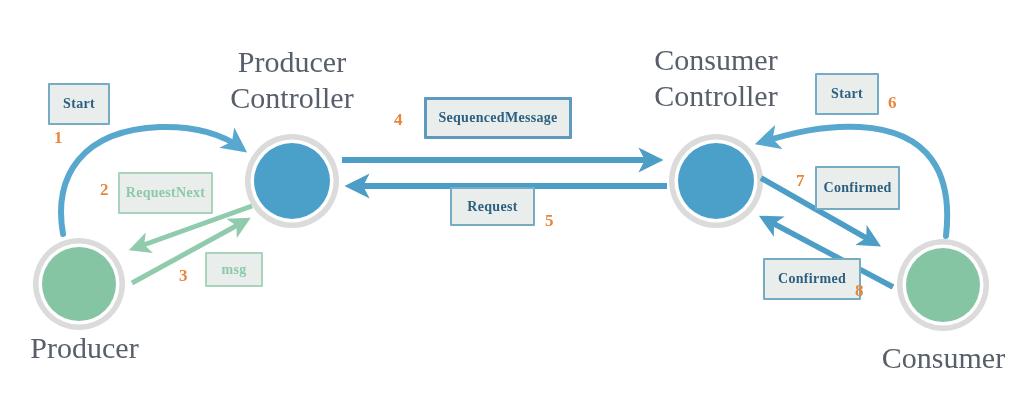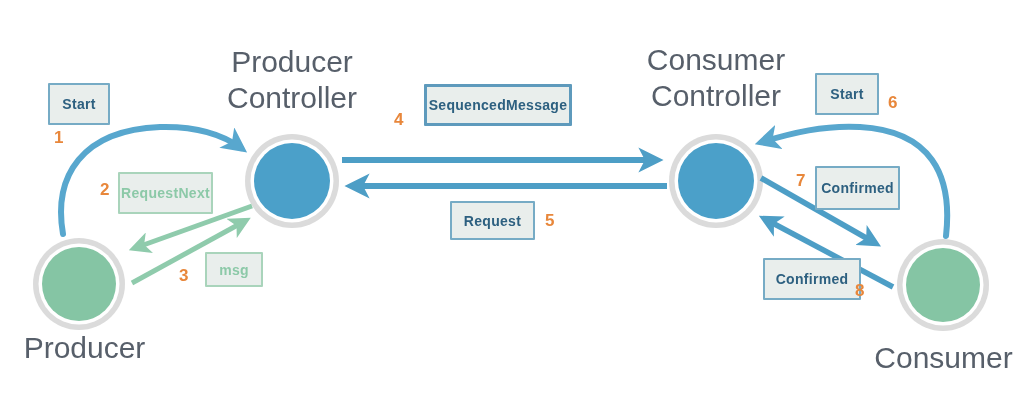--- a/index.html
+++ b/index.html
@@ -5,21 +5,21 @@
   :root{
     --blue-node:#4BA0C9; --green-node:#85C5A4; --ring-gray:#DBDBDB;
     --blue-arrow:#4D9EC6; --blue-curve:#58A7CE; --green-arrow:#8FCBAC;
     --box-fill:#E9EEEC; --box-border-blue:#76ABC5; --box-border-blue-dark:#5E9ABC;
     --box-text-blue:#2D6080; --box-border-green:#A9D4BB; --box-text-green:#8CC9A8;
     --step-orange:#E8873B; --title-gray:#575F6A;
   }
   html,body{margin:0;padding:0;background:#ffffff;}
   .stage{
     position:relative; width:1036px; height:405px; background:#ffffff;
-    font-family:Liberation Sans, sans-serif; overflow:hidden;
+    font-family:Liberation Serif, serif; overflow:hidden;
   }
   .stage svg{position:absolute; left:0; top:0;}
   .ring{fill:var(--ring-gray);}
   .gap{fill:#ffffff;}
   .node-blue{fill:var(--blue-node);}
   .node-green{fill:var(--green-node);}
   .st-blue{stroke:var(--blue-arrow); fill:none;}
   .st-curve{stroke:var(--blue-curve); fill:none;}
   .st-green{stroke:var(--green-arrow); fill:none;}
   .head-blue{fill:var(--blue-arrow);}
@@ -43,22 +43,22 @@
     text-align:center;
   }
   .node-label{
     position:absolute; color:var(--title-gray); font-size:30px; text-align:center;
   }
 
   
   #box-start-1      {left:48px;  top:83px;  width:62px;  height:42px;}
   #box-requestnext-2{left:118px; top:172px; width:95px;  height:42px;}
   #box-msg-3        {left:205px; top:252px; width:58px;  height:35px;align-items:center;}
-  #box-seqmsg-4     {left:424px; top:84px;  width:148px; height:42px;}
-  #box-request-5    {left:450px; top:201px; width:85px;  height:39px;}
+  #box-seqmsg-4     {left:424px; top:97px;  width:148px; height:42px;}
+  #box-request-5    {left:450px; top:187px; width:85px;  height:39px;}
   #box-start-6      {left:815px; top:73px;  width:64px;  height:42px;}
   #box-delivery-7   {left:815px; top:166px; width:85px;  height:44px;}
   #box-confirmed-8  {left:752px; top:258px; width:98px;  height:42px;margin-left:11px;}
 
   
   #step-1{left:54px;  top:128px;}
   #step-2{left:100px; top:180px;}
   #step-3{left:179px; top:266px;}
   #step-4{left:394px; top:110px;}
   #step-5{left:545px; top:211px;}

